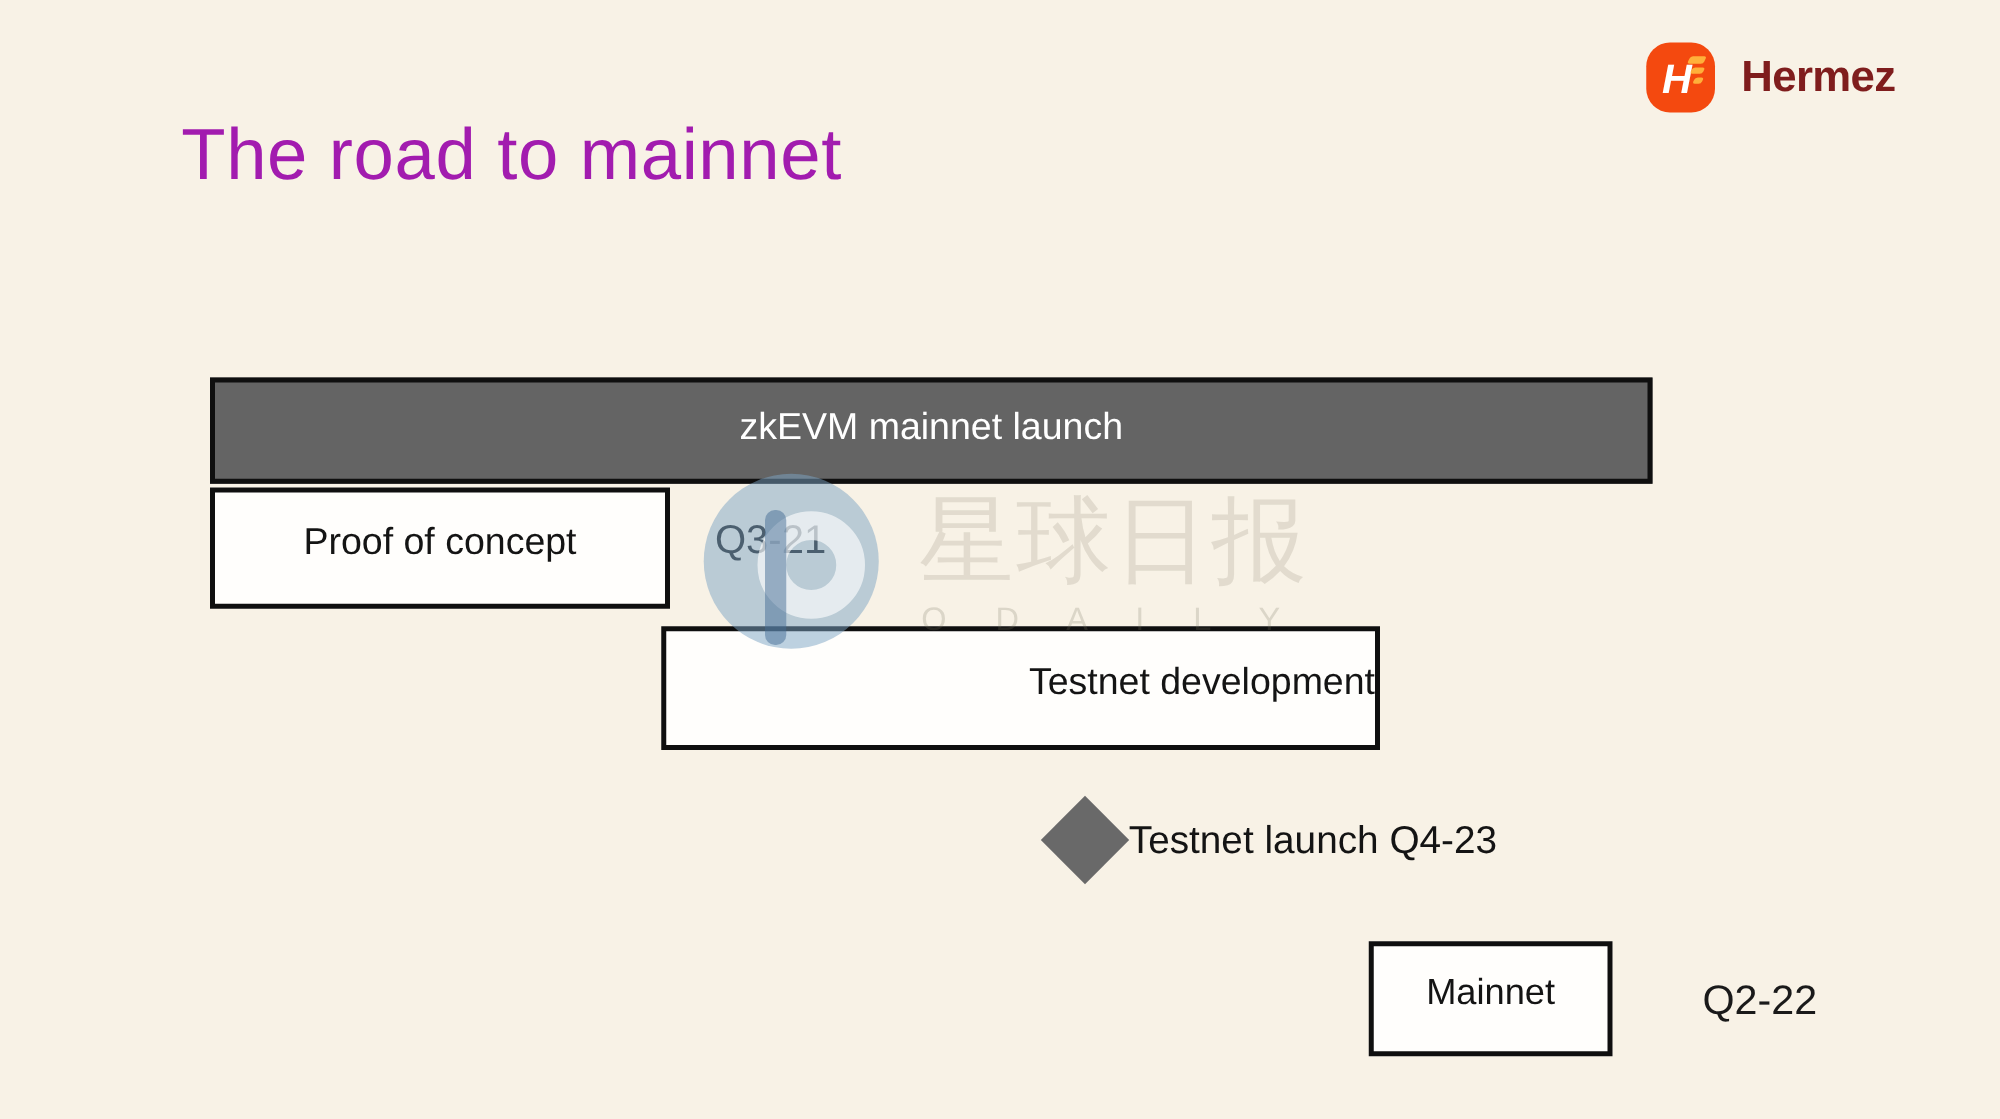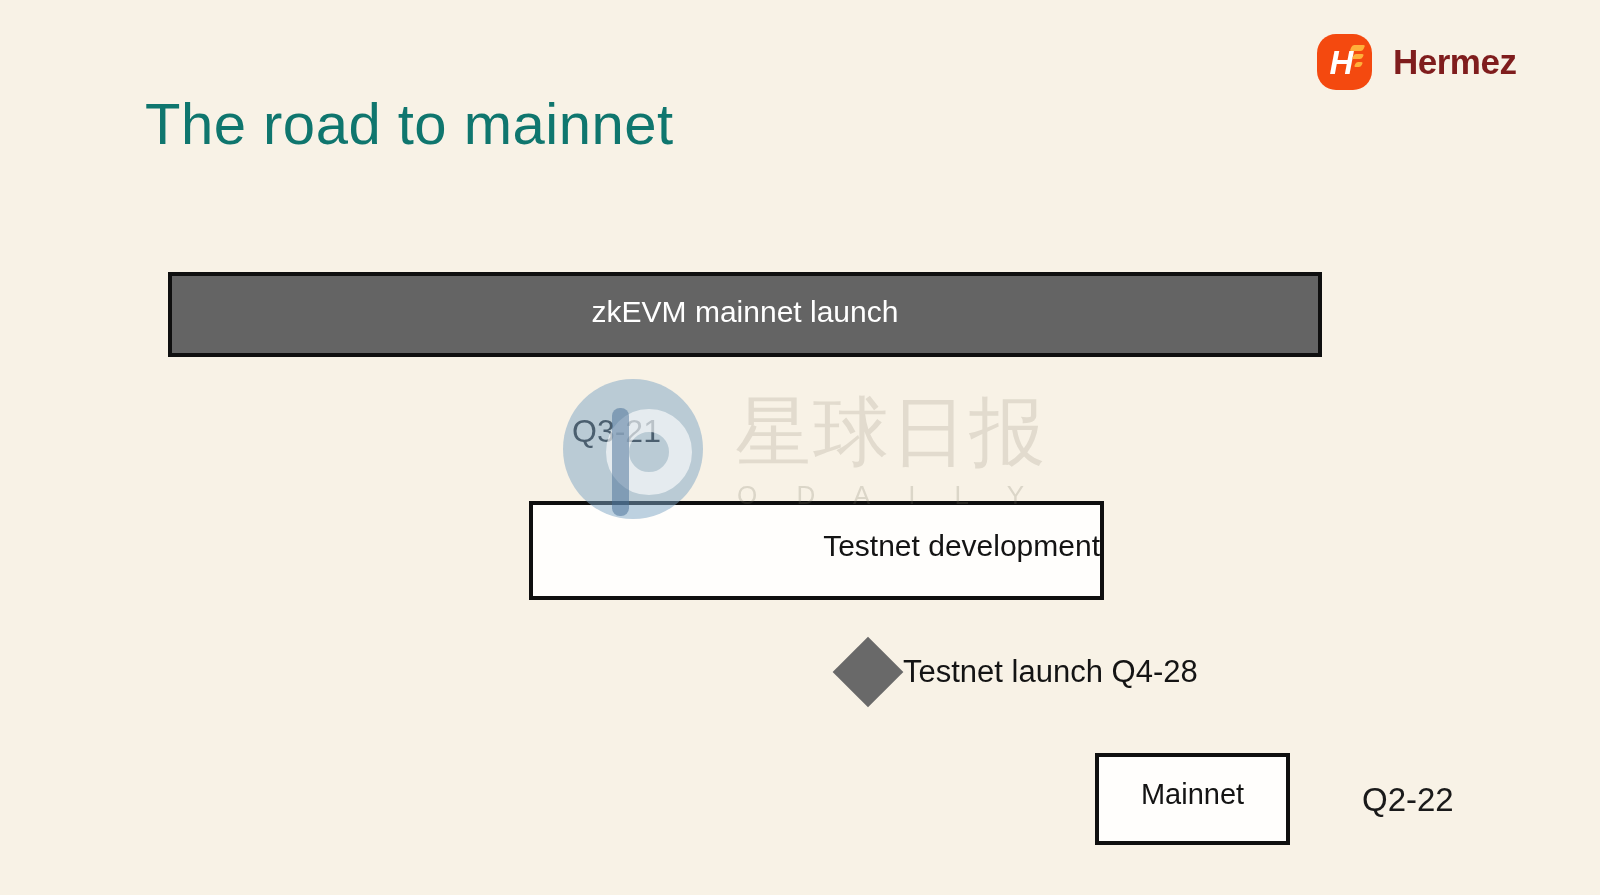--- a/index.html
+++ b/index.html
@@ -2,40 +2,40 @@
 <html><head>
 <meta charset="utf-8">
 <style>
   html,body{margin:0;padding:0;background:#f8f2e6;}
   .stage{
     position:relative;width:1600px;height:895px;overflow:hidden;
     background:#f8f2e6;font-family:"Liberation Sans",sans-serif;color:#151515;
   }
   .abs{position:absolute;}
   
-  .title{left:145px;top:90px;font-size:58px;font-weight:400;letter-spacing:0.5px;color:#0f766e;}
+  .title{left:145px;top:90px;font-size:58px;font-weight:400;letter-spacing:0.5px;color:#a21caf;}
   
   .brand{left:1317px;top:33px;height:57px;display:flex;align-items:center;gap:21px;}
   .brand-icon{
     position:relative;width:55px;height:56px;background:#f4490f;border-radius:19px;
     display:flex;align-items:center;justify-content:center;flex:0 0 auto;
   }
   .brand-h{color:#ffffff;font-weight:700;font-style:italic;font-size:33px;transform:translate(-3px,1px);}
   .spark{position:absolute;background:#ffb03a;border-radius:2px;}
   .spark.s1{width:13px;height:6px;right:8px;top:11px;transform:skewX(-25deg);}
   .spark.s2{width:10px;height:5px;right:9px;top:20px;transform:skewX(-25deg);}
   .spark.s3{width:7px;height:5px;right:10px;top:28px;transform:skewX(-25deg);}
   .brand-name{font-size:35px;font-weight:700;color:#7f1d1d;letter-spacing:-0.5px;}
   
   .bar{
     box-sizing:border-box;border:4px solid #0f0f0f;
     display:flex;align-items:center;justify-content:center;
     font-size:30px;color:#141414;padding-bottom:10px;
   }
-  .bar.dark{background:#646464;color:#ffffff;padding-bottom:6px;}
+  .bar.dark{background:#646464;color:#ffffff;padding-bottom:6px;margin-top:30px;}
   .bar.light{background:#fffefc;}
   .bar-zkevm{left:168px;top:272px;width:1154px;height:85px;}
   .bar-poc{left:168px;top:390px;width:368px;height:97px;}
   .bar-testnet{left:529px;top:501px;width:575px;height:99px;justify-content:flex-end;}
   .bar-mainnet{left:1095px;top:753px;width:195px;height:92px;font-size:29px;}
   .date-label{font-size:32px;color:#1a1a1a;line-height:38px;}
   .q3{left:572px;top:412px;}
   .q2{left:1362px;top:781px;font-size:33px;}
   .diamond{left:843px;top:647px;width:50px;height:50px;background:#696969;transform:rotate(45deg);}
   .milestone-label{left:903px;top:654px;font-size:31px;line-height:36px;color:#141414;}
@@ -66,28 +66,31 @@
       <span class="spark s2"></span>
       <span class="spark s3"></span>
     </div>
     <div class="brand-name">Hermez</div>
   </div>
 
   <div class="abs bar dark bar-zkevm">
     <span>zkEVM mainnet launch</span>
   </div>
 
+  <div class="abs bar light bar-poc">
+    <span>Proof of concept</span>
+  </div>
   <div class="abs date-label q3">Q3-21</div>
 
   <div class="abs bar light bar-testnet">
     <span>Testnet development</span>
   </div>
 
   <div class="abs diamond"></div>
-  <div class="abs milestone-label">Testnet launch Q4-28</div>
+  <div class="abs milestone-label">Testnet launch Q4-23</div>
 
   <div class="abs bar light bar-mainnet">
     <span>Mainnet</span>
   </div>
   <div class="abs date-label q2">Q2-22</div>
 
   <div class="abs watermark">
     <div class="abs wm-circle"></div>
     <div class="abs wm-ring"></div>
     <div class="abs wm-stem"></div>

